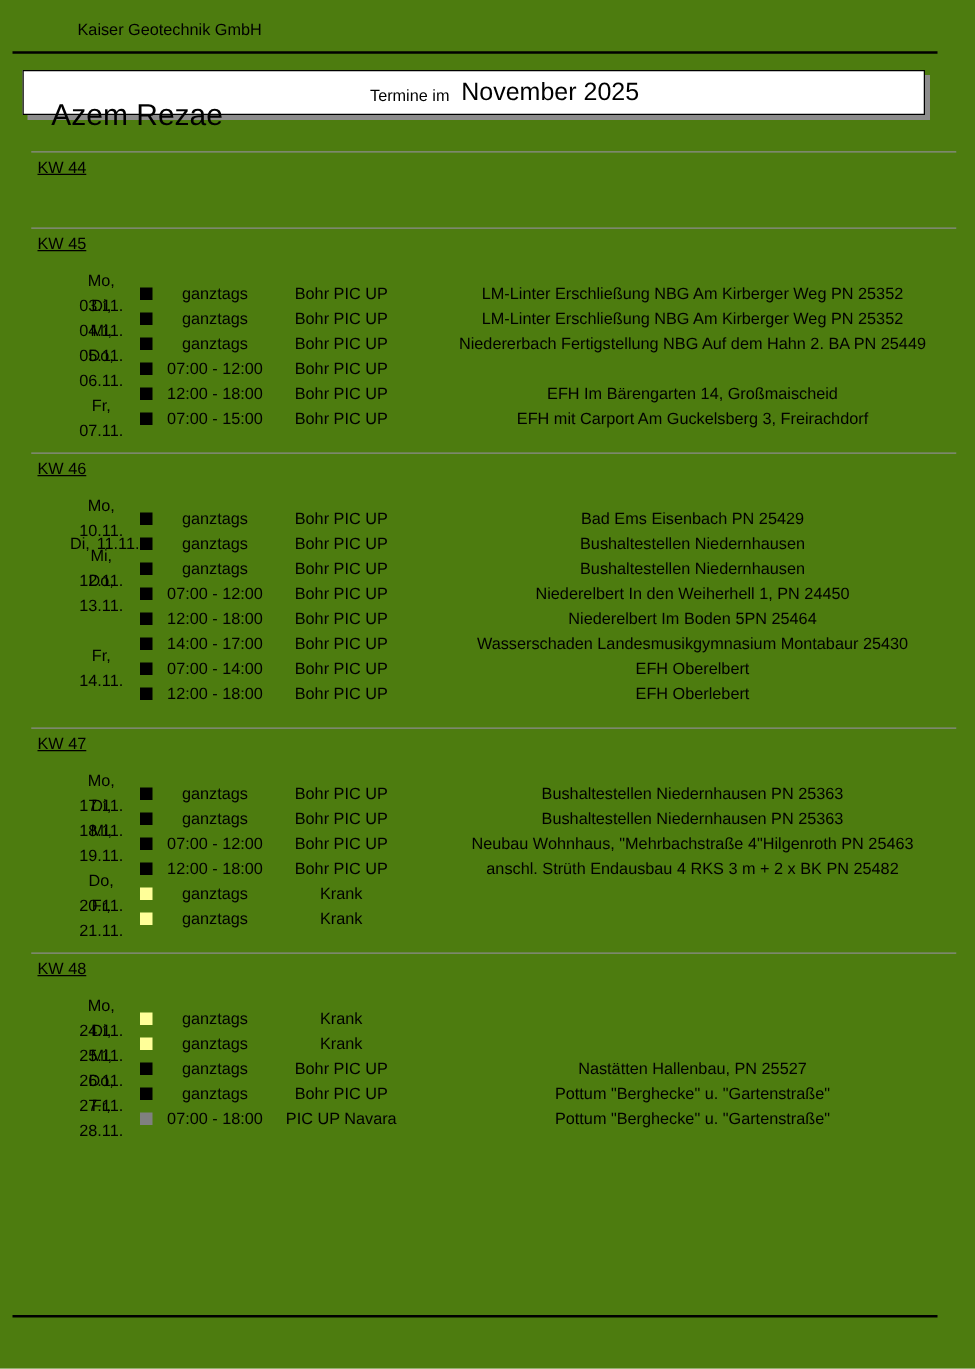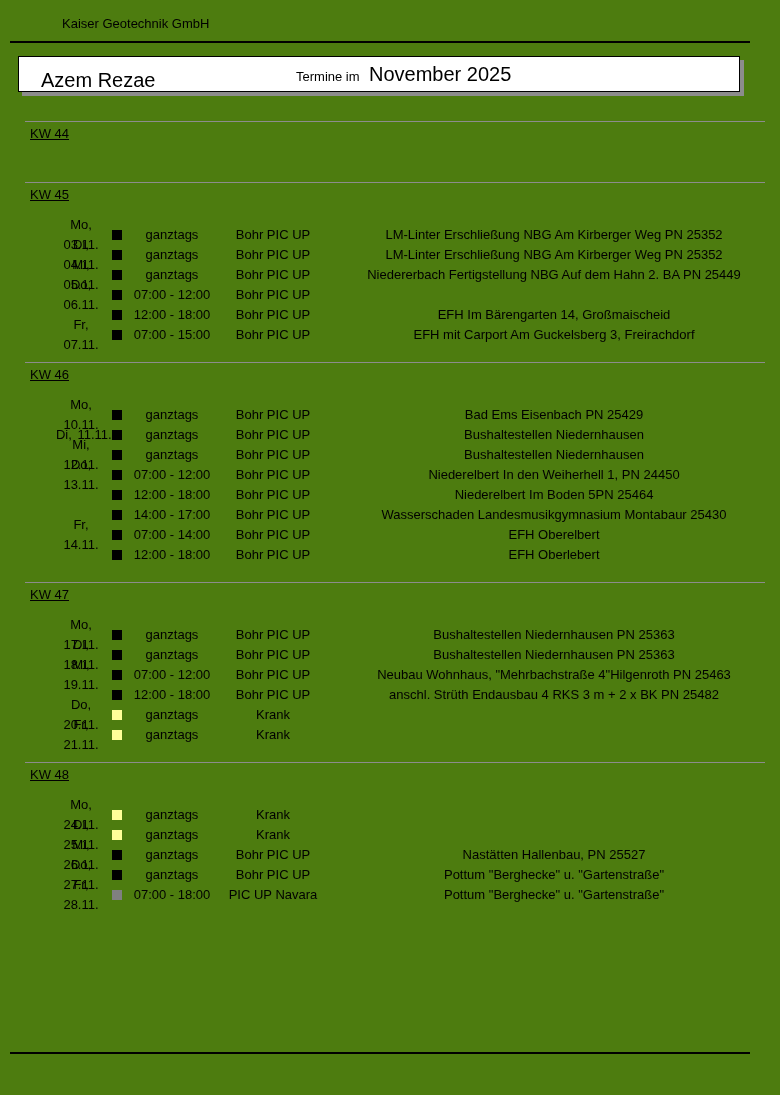--- a/index.html
+++ b/index.html
@@ -2,21 +2,21 @@
 <html><head>
 <meta charset="utf-8">
 <style>
   html,body{margin:0;padding:0;background:#fff;}
   .page{position:relative;width:780px;height:1095px;background:#4d7c0f;color:#000;
         font-family:Liberation Sans, sans-serif;overflow:hidden;}
   .company{margin:16px 0 0 62px;font-size:13px;line-height:16px;}
   .top-rule{margin:9px 0 0 10px;width:740px;height:0;border-top:2px solid #000;}
   .title-box{position:relative;margin:13px 0 0 18px;width:720px;height:34px;
              border:1px solid #000;background:#fff;box-shadow:4px 4px 0 #8c8c8c;}
-  .person{position:absolute;left:22px;top:12px;font-size:20px;}
+  .person{position:absolute;left:22px;top:22px;font-size:24px;}
   .period-label{position:absolute;left:277px;top:12px;font-size:13px;}
   .period-value{position:absolute;left:350px;top:6px;font-size:20px;}
   #weeks{margin-top:29px;text-align:center;}
   .section{margin-bottom:17px;}
   .section.empty{margin-bottom:40px;}
   .week-rule{margin-left:25px;width:740px;height:0;border-top:1px solid #8c8c8c;}
   .week-label{display:block;width:max-content;margin:4px 0 0 30px;font-size:13px;
               line-height:16px;text-decoration:underline;}
   .rows{margin-top:22px;}
   .row{display:flex;align-items:center;height:20px;padding-left:50px;font-size:13px;line-height:20px;}

